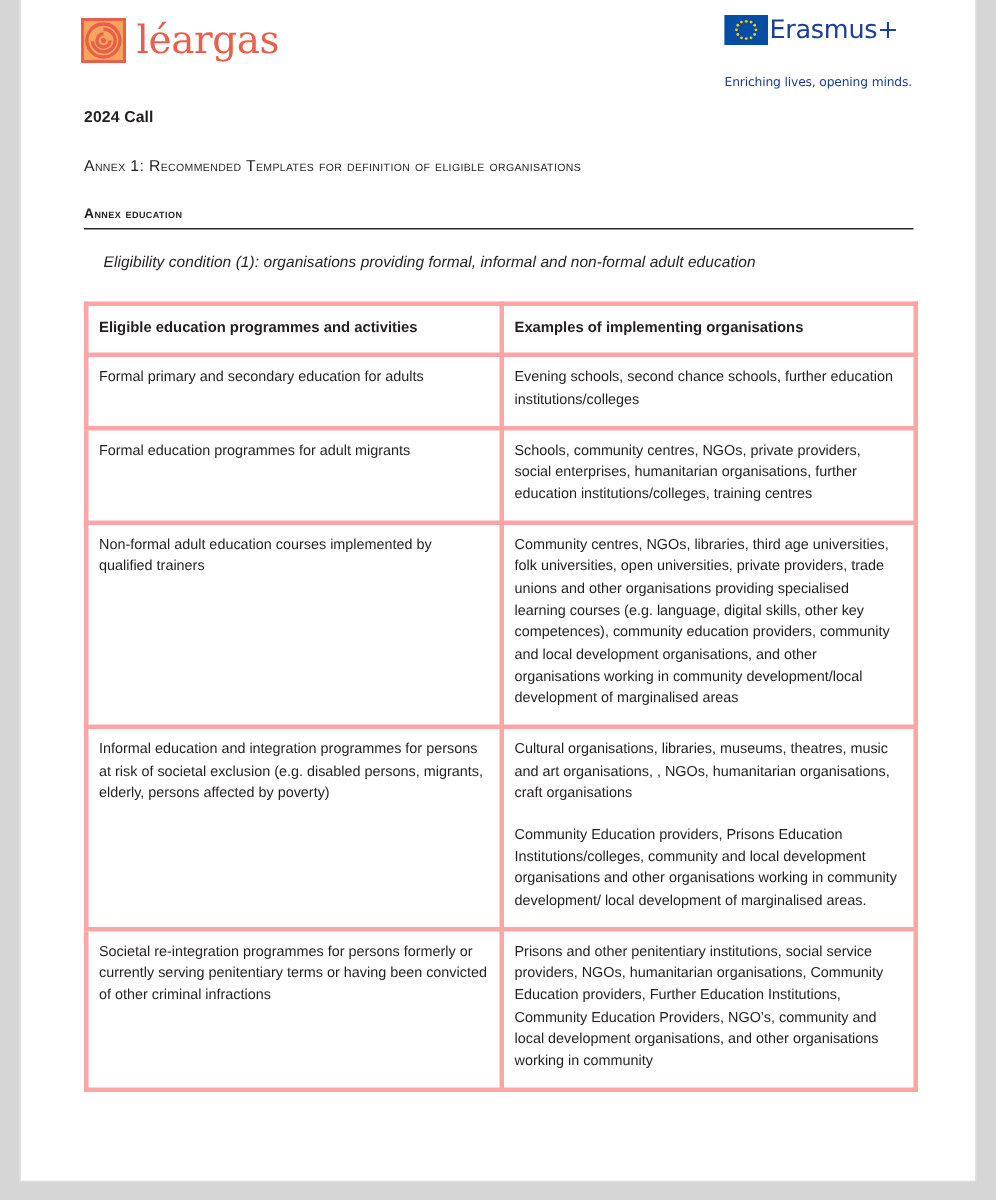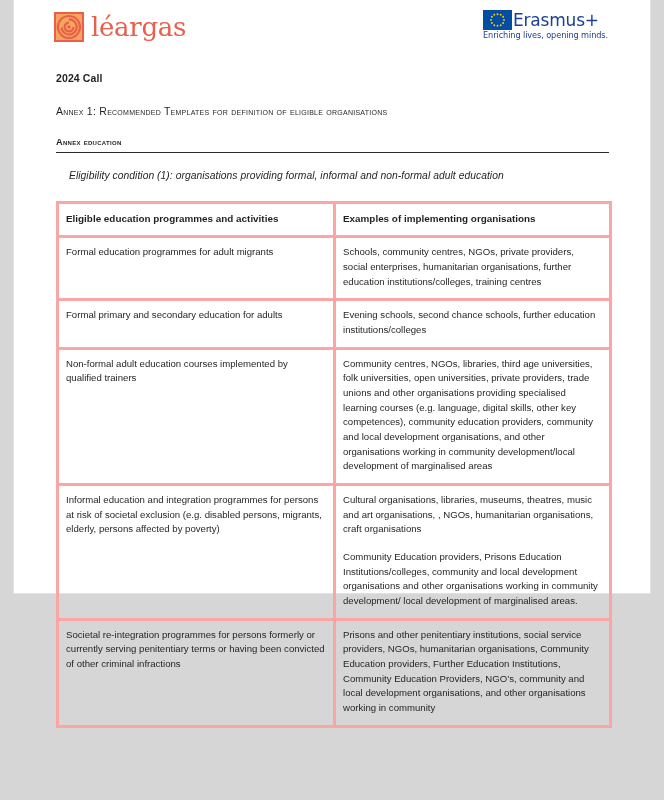--- a/index.html
+++ b/index.html
@@ -14,21 +14,21 @@
     overflow: hidden;
     font-family: "Liberation Sans", sans-serif;
     -webkit-font-smoothing: antialiased;
   }
 
   .page {
     position: absolute;
     left: 14px;
     top: 0;
     width: 636px;
-    height: 593px;
+    height: 787px;
     background: #ffffff;
     box-sizing: border-box;
     box-shadow: 0 0 0 1px #e2e2e2;
   }
 
   
   .masthead {
     position: relative;
     height: 62px;
   }
@@ -83,21 +83,21 @@
     font-family: "DejaVu Sans", sans-serif;
     font-size: 17px;
     color: #1b3f94;
     line-height: 1;
     letter-spacing: -0.2px;
   }
   .erasmus-tag {
     font-family: "DejaVu Sans", sans-serif;
     font-size: 8.2px;
     color: #1b3f94;
-    margin-top: 0;
+    margin-top: 19px;
     letter-spacing: -0.1px;
     white-space: nowrap;
   }
 
   
   .doc {
     position: absolute;
     left: 42px;
     top: 72px;
     width: 553px;
@@ -231,29 +231,29 @@
           <col class="c2">
         </colgroup>
       <thead>
         <tr>
           <th>Eligible education programmes and activities</th>
           <th>Examples of implementing organisations</th>
         </tr>
       </thead>
       <tbody>
           <tr>
+            <td>Formal primary and secondary education for adults</td>
+            <td>
+              <p>Evening schools, second chance schools, further education institutions/colleges</p>
+            </td>
+          </tr>
+          <tr>
             <td>Formal education programmes for adult migrants</td>
             <td>
               <p>Schools, community centres, NGOs, private providers, social enterprises, humanitarian organisations, further education institutions/colleges, training centres</p>
-            </td>
-          </tr>
-          <tr>
-            <td>Formal primary and secondary education for adults</td>
-            <td>
-              <p>Evening schools, second chance schools, further education institutions/colleges</p>
             </td>
           </tr>
           <tr>
             <td>Non-formal adult education courses implemented by qualified trainers</td>
             <td>
               <p>Community centres, NGOs, libraries, third age universities, folk universities, open universities, private providers, trade unions and other organisations providing specialised learning courses (e.g. language,  digital skills, other key competences), community education providers, community and local development organisations, and other organisations working in community development/local development of marginalised areas</p>
             </td>
           </tr>
           <tr>
             <td>Informal education and integration programmes for persons at risk of societal exclusion (e.g. disabled persons, migrants, elderly, persons affected by poverty)</td>

